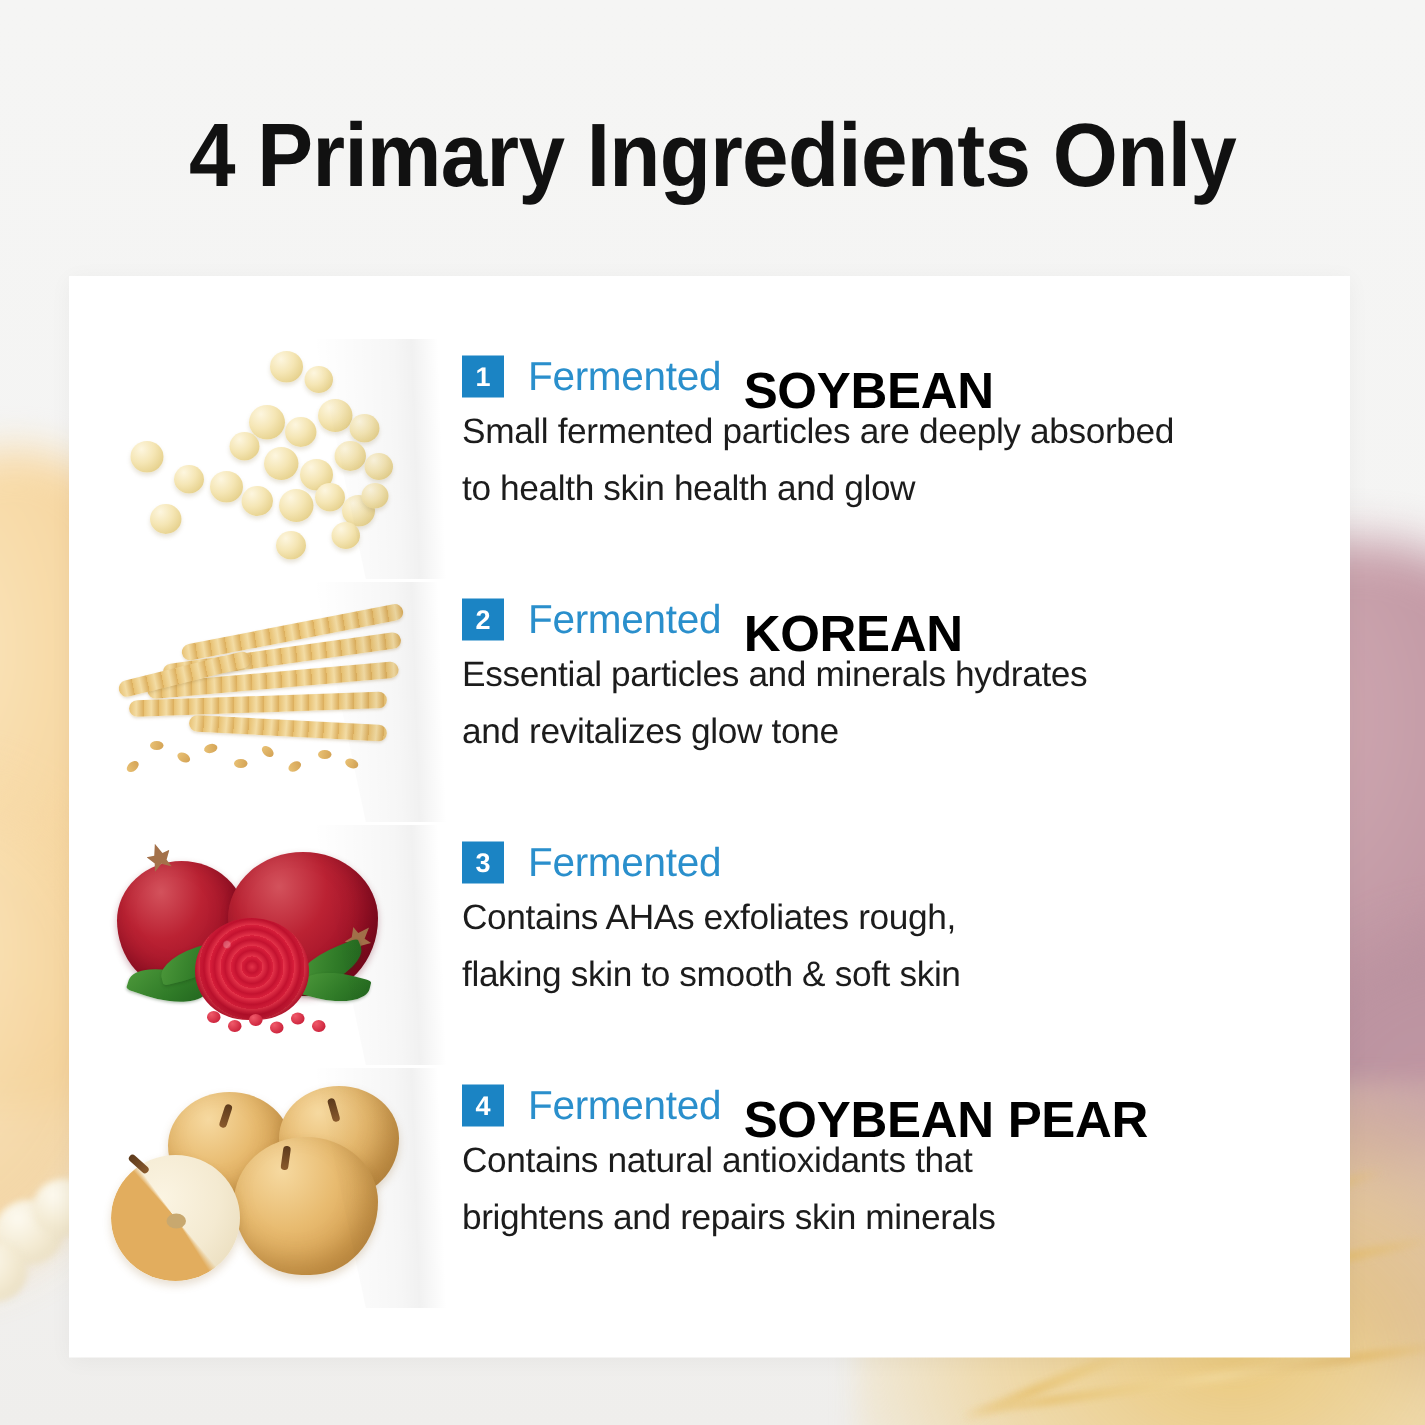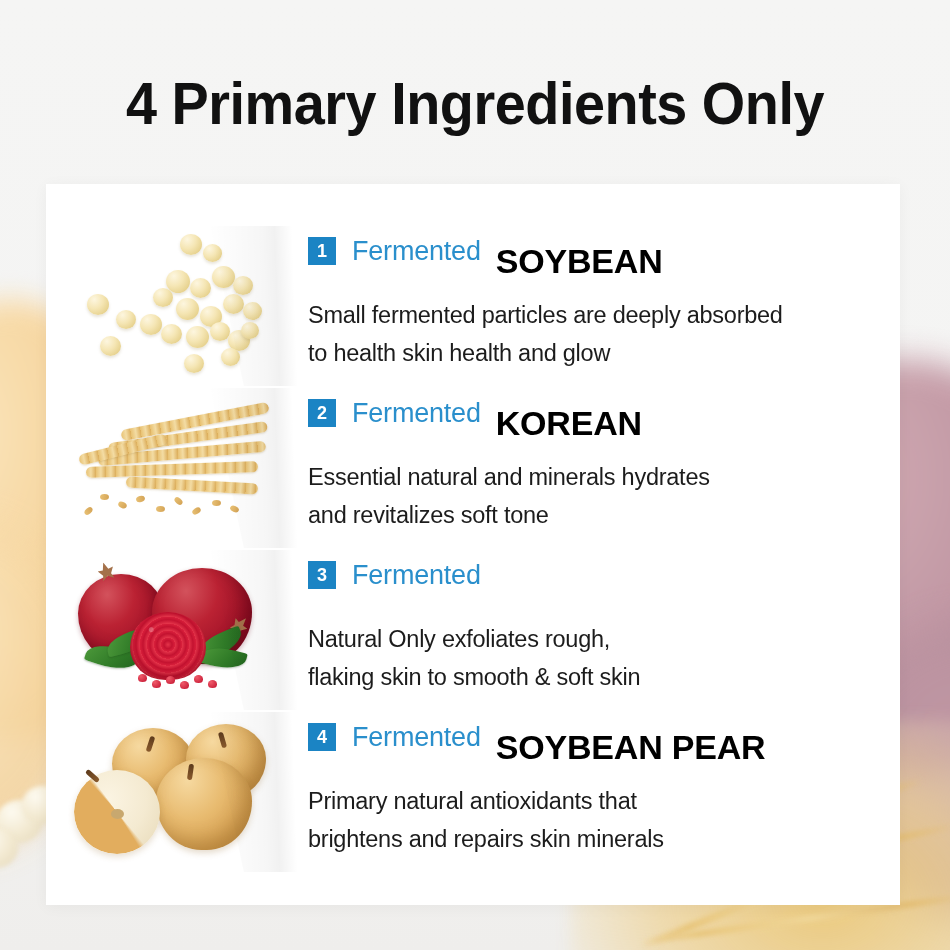--- a/index.html
+++ b/index.html
@@ -332,21 +332,21 @@
     content: "";
     position: absolute;
     left: 0;
     right: 0;
     bottom: -2px;
     height: 19px;
     background: #faeed3;
     z-index: -1;
   }
   .desc {
-    margin-top: 28px;
+    margin-top: 0;
     font-size: 23.5px;
     line-height: 1.62;
     color: #1c1c1c;
     letter-spacing: -.25px;
   }
   .desc span { display: block; white-space: nowrap; }
 </style>
 </head>
 <body>
 
@@ -428,22 +428,22 @@
         <div class="barley-grain" style="left:170px; top:118px; transform:rotate(22deg);"></div>
         <div class="barley-grain" style="left:24px;  top:120px; transform:rotate(-40deg);"></div>
       </div>
       <div class="txt">
         <div class="head">
           <div class="badge">2</div>
           <div class="fermented">Fermented</div>
           <div class="ing">KOREAN</div>
         </div>
         <div class="desc">
-          <span>Essential natural and minerals hydrates</span>
-          <span>and revitalizes soft tone</span>
+          <span>Essential particles and minerals hydrates</span>
+          <span>and revitalizes glow tone</span>
         </div>
       </div>
     </div>
 
     <div class="row r2">
       <div class="photo">
         <div class="pom" style="left:18px; top:24px; width:86px; height:86px;"></div>
         <div class="pom-crown" style="left:38px; top:12px; transform:rotate(-18deg);"></div>
         <div class="pom" style="left:92px; top:18px; width:100px; height:96px;"></div>
         <div class="pom-crown" style="left:172px; top:66px; transform:rotate(42deg);"></div>
@@ -458,21 +458,21 @@
         <div class="aril" style="left:120px; top:131px;"></div>
         <div class="aril" style="left:134px; top:125px;"></div>
         <div class="aril" style="left:148px; top:130px;"></div>
       </div>
       <div class="txt">
         <div class="head">
           <div class="badge">3</div>
           <div class="fermented">Fermented</div>
         </div>
         <div class="desc">
-          <span>Natural Only exfoliates rough,</span>
+          <span>Contains AHAs exfoliates rough,</span>
           <span>flaking skin to smooth &amp; soft skin</span>
         </div>
       </div>
     </div>
 
     <div class="row r3">
       <div class="photo">
         <div class="pear" style="left:52px;  top:16px; width:82px; height:76px;"></div>
         <div class="pear-stem" style="left:88px; top:24px; transform:rotate(18deg);"></div>
         <div class="pear" style="left:126px; top:12px; width:80px; height:74px;"></div>
@@ -485,20 +485,20 @@
         </div>
         <div class="pear-stem" style="left:30px; top:56px; transform:rotate(-48deg);"></div>
       </div>
       <div class="txt">
         <div class="head">
           <div class="badge">4</div>
           <div class="fermented">Fermented</div>
           <div class="ing">SOYBEAN PEAR</div>
         </div>
         <div class="desc">
-          <span>Primary natural antioxidants that</span>
+          <span>Contains natural antioxidants that</span>
           <span>brightens and repairs skin minerals</span>
         </div>
       </div>
     </div>
 
   </div>
 </div>
 
 </body></html>

